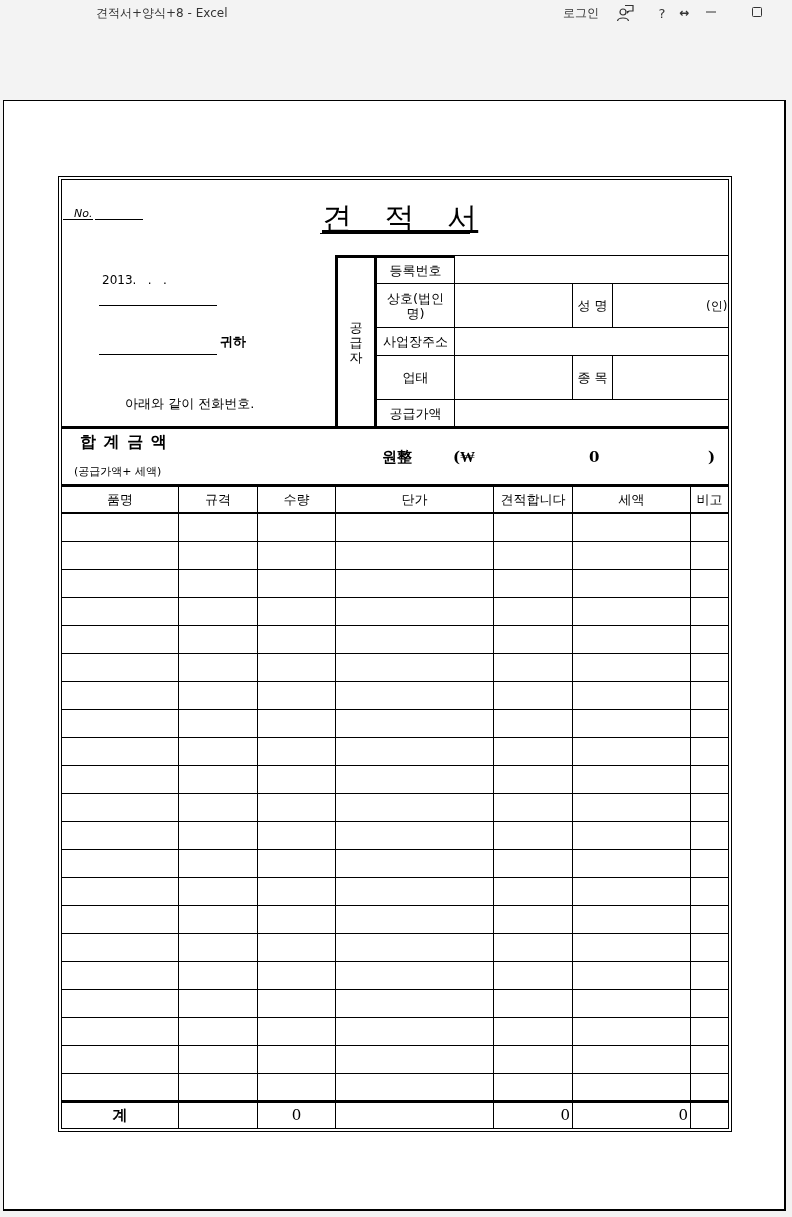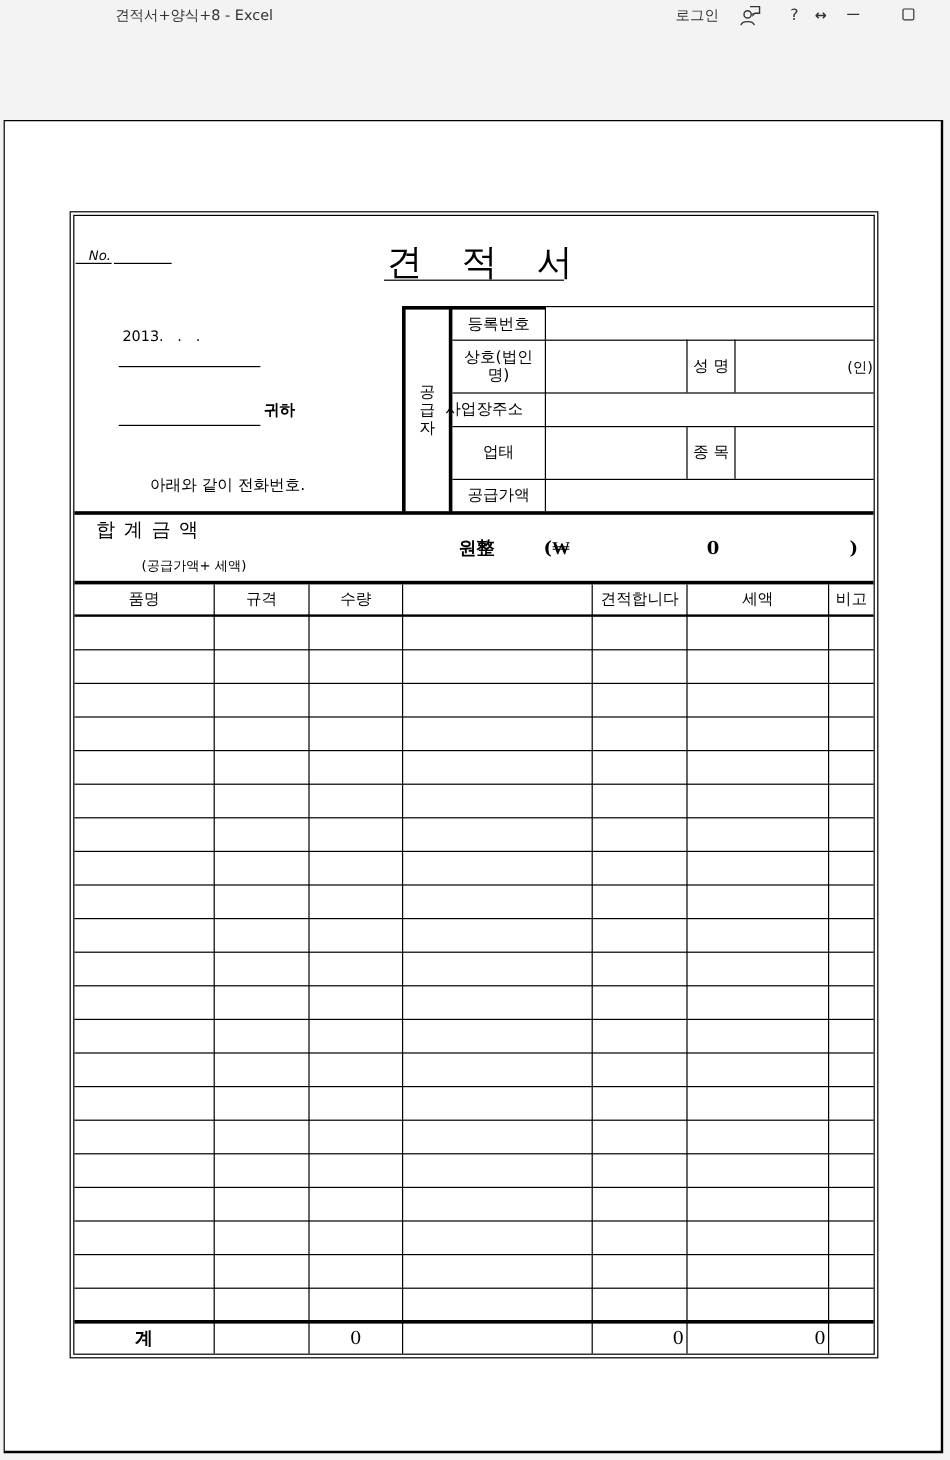--- a/index.html
+++ b/index.html
@@ -48,21 +48,21 @@
 </div>
 
 <div class="page"></div>
 <div class="frame"></div>
 <div class="frame-inner"></div>
 
 <span class="t" style="left:74px;top:207px;font-size:11px;font-style:italic;">No.</span>
 <div class="hline" style="left:63px;top:219px;width:30px;"></div>
 <div class="hline" style="left:95px;top:219px;width:48px;"></div>
 
-<span class="t" style="left:322px;top:198px;font-size:30px;font-family:'DejaVu Serif',serif;letter-spacing:1px;white-space:pre;">견   적   서</span>
+<span class="t" style="left:322px;top:198px;font-size:30px;font-family:'DejaVu Serif',serif;letter-spacing:1px;white-space:pre;text-decoration:underline;">견   적   서</span>
 <div class="hline" style="left:320px;top:233px;width:150px;"></div>
 
 <span class="t" style="left:102px;top:273px;font-size:12px;white-space:pre;">2013.   .   .</span>
 <div class="hline" style="left:99px;top:305px;width:118px;"></div>
 <div class="hline" style="left:99px;top:354px;width:118px;"></div>
 <span class="t" style="left:220px;top:333px;font-size:13px;font-weight:bold;">귀하</span>
 <span class="t" style="left:125px;top:395px;font-size:13px;">아래와 같이 전화번호.</span>
 
 <div class="abs" style="left:335px;top:255px;width:3px;height:172px;background:#000;"></div>
 <div class="abs" style="left:335px;top:255px;width:120px;height:3px;background:#000;"></div>
@@ -87,42 +87,43 @@
 <div class="cell-label" style="left:377px;top:258px;width:77px;height:25px;">등록번호</div>
 <div class="abs" style="left:455px;top:256px;width:273px;height:27px;"></div>
 <div class="cell-label" style="left:377px;top:284px;width:77px;height:43px;flex-direction:column;">
   <span>상호(법인</span>
   <span>명)</span>
 </div>
 <div class="abs" style="left:455px;top:284px;width:117px;height:43px;"></div>
 <div class="cell-label" style="left:573px;top:284px;width:39px;height:43px;">성 명</div>
 <div class="abs" style="left:613px;top:284px;width:115px;height:43px;"></div>
 <span class="t" style="left:706px;top:298px;font-size:12px;">(인)</span>
-<div class="cell-label" style="left:365px;top:328px;width:77px;height:27px;text-align:right;">사업장주소</div>
+<div class="cell-label" style="left:377px;top:328px;width:77px;height:27px;text-align:right;">사업장주소</div>
 <div class="abs" style="left:455px;top:328px;width:273px;height:27px;"></div>
 <div class="cell-label" style="left:377px;top:356px;width:77px;height:43px;">업태</div>
 <div class="abs" style="left:455px;top:356px;width:117px;height:43px;"></div>
 <div class="cell-label" style="left:573px;top:356px;width:39px;height:43px;">종 목</div>
 <div class="abs" style="left:613px;top:356px;width:115px;height:43px;"></div>
 <div class="cell-label" style="left:377px;top:400px;width:77px;height:26px;">공급가액</div>
 <div class="abs" style="left:455px;top:400px;width:273px;height:26px;"></div>
 
 <div class="abs" style="left:62px;top:426px;width:666px;height:3px;background:#000;"></div>
-<span class="t" style="left:80px;top:432px;font-size:16px;font-weight:normal;letter-spacing:1px;">합 계 금 액</span>
-<span class="t" style="left:74px;top:464px;font-size:11px;margin-left:44px;">(공급가액+ 세액)</span>
+<span class="t" style="left:80px;top:432px;font-size:16px;font-weight:bold;letter-spacing:1px;">합 계 금 액</span>
+<span class="t" style="left:74px;top:464px;font-size:11px;">(공급가액+ 세액)</span>
 <span class="t" style="left:382px;top:448px;font-size:15px;font-weight:bold;">원整</span>
 <span class="t" style="left:453px;top:448px;font-size:15px;font-weight:bold;font-family:'DejaVu Serif',serif;">(₩</span>
 <span class="t" style="left:589px;top:448px;font-size:15px;font-weight:bold;font-family:'DejaVu Serif',serif;">0</span>
 <span class="t" style="left:708px;top:448px;font-size:15px;font-weight:bold;font-family:'DejaVu Serif',serif;">)</span>
 <div class="abs" style="left:62px;top:484px;width:666px;height:3px;background:#000;"></div>
 
 <div id="items-table" class="abs" style="left:62px;top:487px;width:666px;height:641px;">
   <div class="cell-label" style="left:0;top:0;width:116px;height:25px;">품명</div>
   <div class="cell-label" style="left:117px;top:0;width:78px;height:25px;">규격</div>
   <div class="cell-label" style="left:196px;top:0;width:77px;height:25px;">수량</div>
+  <div class="cell-label" style="left:274px;top:0;width:157px;height:25px;">단가</div>
   <div class="cell-label" style="left:432px;top:0;width:78px;height:25px;">견적합니다</div>
   <div class="cell-label" style="left:511px;top:0;width:117px;height:25px;">세액</div>
   <div class="cell-label" style="left:629px;top:0;width:37px;height:25px;">비고</div>
   <div class="abs" style="left:0;top:25px;width:666px;height:2px;background:#000;"></div>
   <div id="rows">
       <div class="abs" style="left: 0px; top: 27px; width: 666px; height: 28px;">
         <div class="abs" style="left: 0px; top: 0px; width: 116px; height: 27px;"></div>
         <div class="abs" style="left: 117px; top: 0px; width: 78px; height: 27px;"></div>
         <div class="abs" style="left: 196px; top: 0px; width: 77px; height: 27px;"></div>
         <div class="abs" style="left: 274px; top: 0px; width: 157px; height: 27px;"></div>

